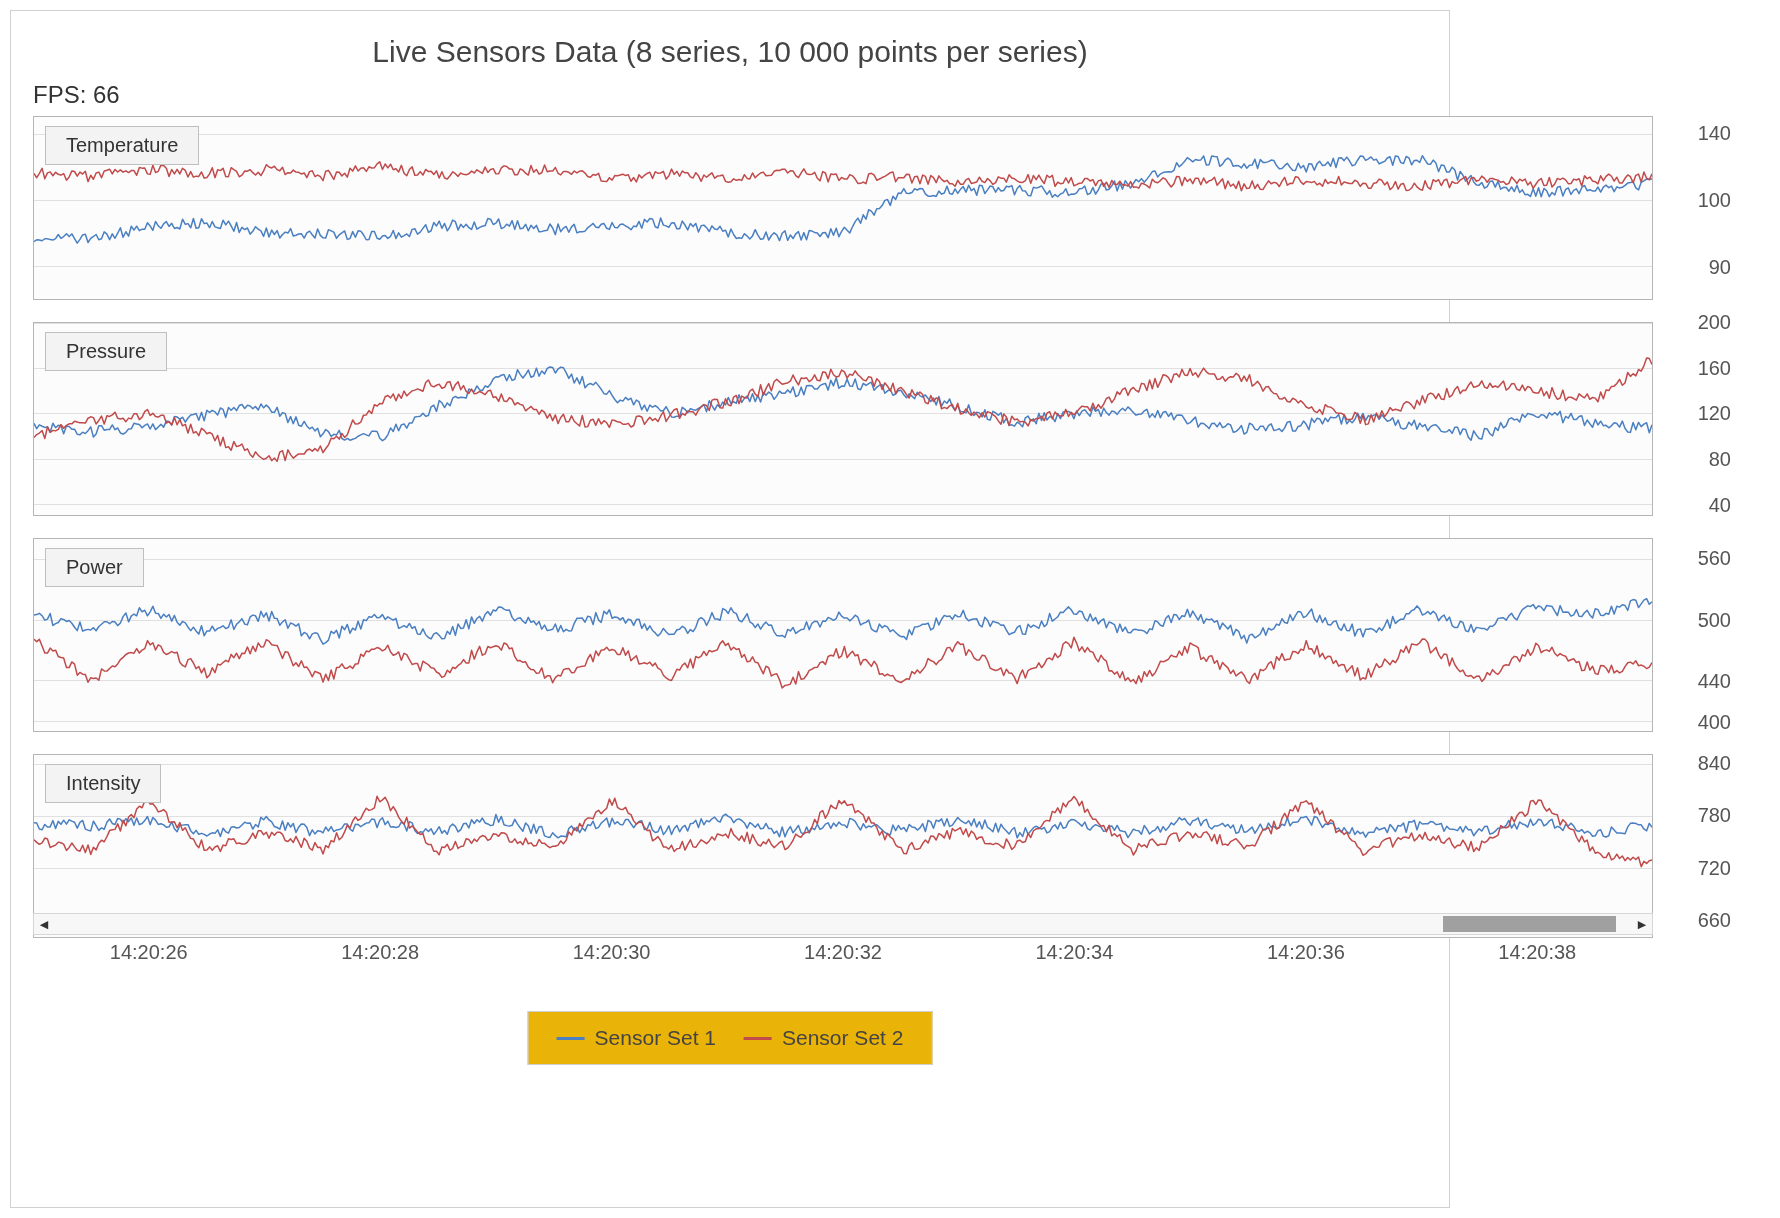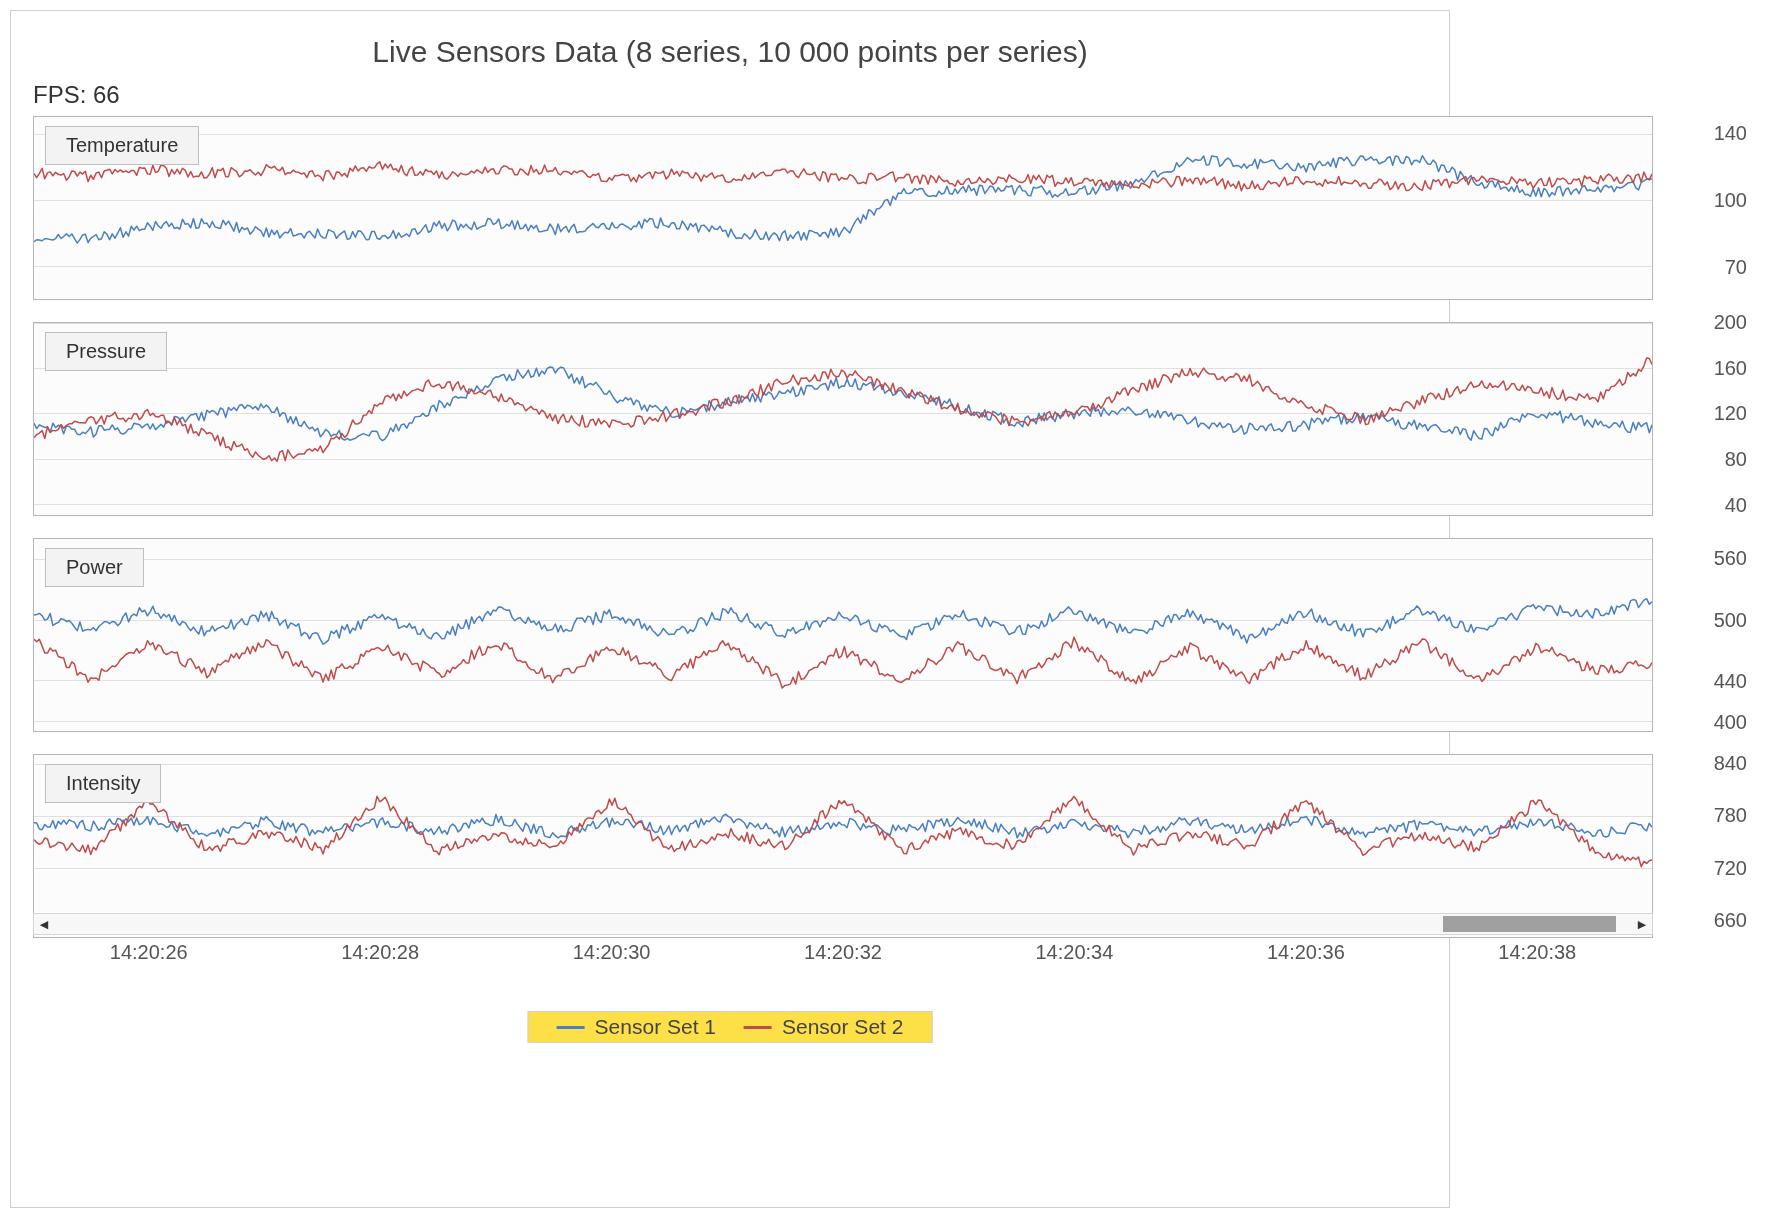--- a/index.html
+++ b/index.html
@@ -70,21 +70,21 @@
   }
 
   .y-ticks {
     position: absolute;
     right: 0; top: 0;
     width: 90px;
     height: 100%;
   }
   .y-tick {
     position: absolute;
-    right: 2px;
+    right: 18px;
     font-size: 20px;
     color: #555;
     transform: translateY(-50%);
     white-space: nowrap;
   }
 
   .pane-label-box {
     position: absolute;
     left: 12px;
     top: 10px;
@@ -145,22 +145,22 @@
     cursor: pointer;
   }
 
   
   .legend {
     position: absolute;
     left: 50%;
     top: 1000px;
     transform: translateX(-50%);
     border: 1px solid #cfcfcf;
-    background: #fde047;
-    padding: 3px 28px;
+    background: #eab308;
+    padding: 14px 28px;
     display: flex;
     align-items: center;
     gap: 28px;
     font-size: 21px;
     color: #444;
   }
   .legend-item { display: flex; align-items: center; gap: 10px; }
   .legend-swatch { width: 28px; height: 0; border-top-width: 3px; border-top-style: solid; }
 
   svg.series {
@@ -189,21 +189,21 @@
         <div class="plot-area">
           <div class="gridline" style="top: 81.8182%;"></div>
           <div class="gridline" style="top: 45.4545%;"></div>
           <div class="gridline" style="top: 9.09091%;"></div>
           <svg class="series" viewBox="0 0 1620 184" preserveAspectRatio="none">
             <path class="line" d="M0.0 126.0 L2.7 124.1 L5.4 124.3 L8.1 125.1 L10.8 123.1 L13.5 123.2 L16.2 123.9 L18.9 124.4 L21.6 123.0 L24.3 118.8 L27.0 122.7 L29.7 120.9 L32.5 118.0 L35.2 120.9 L37.9 118.2 L40.6 122.9 L43.3 127.5 L46.0 123.7 L48.7 119.2 L51.4 118.5 L54.1 126.9 L56.8 122.7 L59.5 120.8 L62.2 118.8 L64.9 124.1 L67.6 123.1 L70.3 116.1 L73.0 118.4 L75.7 124.0 L78.4 118.1 L81.1 122.6 L83.8 117.5 L86.5 112.0 L89.2 121.6 L92.0 116.0 L94.7 120.4 L97.4 110.5 L100.1 114.4 L102.8 110.4 L105.5 114.9 L108.2 113.4 L110.9 113.5 L113.6 106.9 L116.3 110.1 L119.0 114.6 L121.7 105.6 L124.4 110.0 L127.1 112.5 L129.8 108.0 L132.5 105.7 L135.2 110.6 L137.9 107.5 L140.6 112.7 L143.3 111.7 L146.0 113.2 L148.7 103.3 L151.5 108.5 L154.2 107.8 L156.9 112.0 L159.6 102.6 L162.3 112.4 L165.0 112.0 L167.7 102.8 L170.4 107.8 L173.1 107.2 L175.8 111.9 L178.5 105.7 L181.2 111.1 L183.9 111.9 L186.6 112.7 L189.3 104.3 L192.0 109.1 L194.7 105.3 L197.4 110.0 L200.1 115.5 L202.8 106.7 L205.5 116.7 L208.2 111.6 L211.0 113.8 L213.7 112.2 L216.4 118.4 L219.1 115.6 L221.8 110.9 L224.5 113.4 L227.2 115.1 L229.9 120.7 L232.6 112.2 L235.3 121.4 L238.0 114.3 L240.7 118.8 L243.4 114.8 L246.1 122.3 L248.8 118.8 L251.5 116.4 L254.2 117.3 L256.9 112.8 L259.6 120.3 L262.3 119.5 L265.0 118.3 L267.7 118.0 L270.5 122.4 L273.2 117.1 L275.9 115.4 L278.6 119.0 L281.3 122.4 L284.0 113.3 L286.7 119.7 L289.4 122.2 L292.1 122.3 L294.8 113.9 L297.5 115.1 L300.2 116.4 L302.9 122.7 L305.6 119.1 L308.3 117.1 L311.0 115.2 L313.7 123.7 L316.4 122.8 L319.1 115.9 L321.8 121.6 L324.5 115.1 L327.2 115.4 L329.9 119.1 L332.7 124.1 L335.4 123.8 L338.1 115.7 L340.8 115.8 L343.5 122.6 L346.2 123.6 L348.9 120.4 L351.6 119.8 L354.3 122.7 L357.0 120.6 L359.7 114.7 L362.4 122.8 L365.1 117.1 L367.8 121.5 L370.5 119.9 L373.2 118.2 L375.9 120.9 L378.6 113.6 L381.3 112.9 L384.0 118.5 L386.7 116.4 L389.4 112.6 L392.2 108.9 L394.9 116.6 L397.6 115.0 L400.3 106.7 L403.0 110.2 L405.7 105.2 L408.4 112.5 L411.1 107.6 L413.8 115.1 L416.5 110.8 L419.2 104.2 L421.9 105.8 L424.6 114.3 L427.3 108.5 L430.0 111.6 L432.7 108.4 L435.4 111.9 L438.1 113.7 L440.8 106.1 L443.5 113.4 L446.2 111.6 L448.9 110.4 L451.7 109.8 L454.4 102.7 L457.1 103.3 L459.8 108.7 L462.5 107.3 L465.2 103.1 L467.9 112.8 L470.6 111.6 L473.3 108.4 L476.0 110.3 L478.7 104.8 L481.4 113.6 L484.1 105.0 L486.8 112.9 L489.5 112.5 L492.2 108.5 L494.9 115.0 L497.6 109.5 L500.3 112.7 L503.0 109.6 L505.7 116.1 L508.4 115.7 L511.2 114.9 L513.9 114.6 L516.6 108.2 L519.3 112.2 L522.0 118.9 L524.7 108.2 L527.4 115.9 L530.1 112.3 L532.8 110.7 L535.5 116.5 L538.2 111.1 L540.9 108.6 L543.6 117.1 L546.3 116.0 L549.0 116.0 L551.7 115.4 L554.4 112.0 L557.1 109.9 L559.8 107.6 L562.5 111.2 L565.2 112.0 L567.9 108.4 L570.7 107.7 L573.4 112.5 L576.1 113.6 L578.8 106.7 L581.5 111.7 L584.2 111.9 L586.9 108.7 L589.6 108.2 L592.3 110.2 L595.0 111.6 L597.7 114.0 L600.4 110.3 L603.1 110.9 L605.8 105.6 L608.5 112.4 L611.2 103.5 L613.9 106.1 L616.6 102.7 L619.3 103.0 L622.0 111.0 L624.7 112.2 L627.4 102.1 L630.2 109.3 L632.9 110.1 L635.6 111.5 L638.3 107.1 L641.0 107.0 L643.7 113.1 L646.4 112.9 L649.1 105.2 L651.8 109.2 L654.5 114.1 L657.2 107.6 L659.9 110.8 L662.6 107.6 L665.3 116.3 L668.0 109.9 L670.7 109.3 L673.4 111.9 L676.1 115.8 L678.8 110.1 L681.5 113.3 L684.2 113.8 L686.9 110.5 L689.6 115.5 L692.4 114.4 L695.1 121.2 L697.8 113.3 L700.5 118.8 L703.2 122.8 L705.9 122.1 L708.6 122.7 L711.3 118.0 L714.0 120.4 L716.7 123.4 L719.4 120.2 L722.1 113.9 L724.8 119.4 L727.5 123.7 L730.2 123.2 L732.9 116.2 L735.6 124.4 L738.3 119.8 L741.0 117.1 L743.7 119.1 L746.4 125.0 L749.1 117.5 L751.9 115.1 L754.6 124.7 L757.3 119.3 L760.0 122.9 L762.7 118.1 L765.4 115.9 L768.1 124.4 L770.8 116.9 L773.5 124.1 L776.2 114.8 L778.9 115.3 L781.6 116.7 L784.3 117.3 L787.0 120.8 L789.7 117.0 L792.4 116.8 L795.1 122.0 L797.8 112.9 L800.5 119.6 L803.2 112.4 L805.9 121.1 L808.6 115.7 L811.4 111.5 L814.1 114.4 L816.8 117.2 L819.5 111.0 L822.2 105.8 L824.9 102.2 L827.6 107.4 L830.3 98.9 L833.0 103.3 L835.7 93.8 L838.4 95.2 L841.1 99.2 L843.8 92.7 L846.5 92.5 L849.2 89.5 L851.9 84.3 L854.6 83.5 L857.3 89.4 L860.0 80.1 L862.7 83.3 L865.4 76.9 L868.1 77.3 L870.9 72.4 L873.6 77.2 L876.3 77.4 L879.0 76.4 L881.7 72.6 L884.4 73.8 L887.1 72.3 L889.8 72.6 L892.5 77.7 L895.2 80.0 L897.9 80.2 L900.6 79.3 L903.3 80.3 L906.0 74.9 L908.7 78.0 L911.4 76.9 L914.1 70.0 L916.8 77.4 L919.5 78.1 L922.2 72.6 L924.9 77.2 L927.6 73.1 L930.4 70.4 L933.1 76.0 L935.8 69.0 L938.5 74.5 L941.2 72.3 L943.9 79.1 L946.6 69.0 L949.3 69.6 L952.0 77.3 L954.7 73.7 L957.4 69.8 L960.1 70.6 L962.8 76.0 L965.5 71.4 L968.2 74.9 L970.9 74.3 L973.6 70.0 L976.3 70.7 L979.0 69.3 L981.7 78.6 L984.4 72.3 L987.1 69.3 L989.8 74.6 L992.6 74.9 L995.3 79.3 L998.0 79.6 L1000.7 71.0 L1003.4 71.9 L1006.1 71.0 L1008.8 69.7 L1011.5 74.0 L1014.2 78.2 L1016.9 74.5 L1019.6 81.1 L1022.3 78.4 L1025.0 80.6 L1027.7 77.9 L1030.4 76.7 L1033.1 72.5 L1035.8 79.3 L1038.5 77.9 L1041.2 78.1 L1043.9 76.7 L1046.6 72.6 L1049.3 72.3 L1052.1 69.9 L1054.8 78.4 L1057.5 77.2 L1060.2 71.3 L1062.9 78.0 L1065.6 73.8 L1068.3 67.9 L1071.0 67.1 L1073.7 73.9 L1076.4 73.1 L1079.1 69.6 L1081.8 64.7 L1084.5 74.7 L1087.2 66.7 L1089.9 72.9 L1092.6 64.5 L1095.3 68.1 L1098.0 71.9 L1100.7 67.2 L1103.4 63.2 L1106.1 65.5 L1108.8 62.3 L1111.6 66.0 L1114.3 62.8 L1117.0 59.3 L1119.7 55.2 L1122.4 54.7 L1125.1 60.7 L1127.8 57.5 L1130.5 56.2 L1133.2 55.6 L1135.9 55.4 L1138.6 55.7 L1141.3 54.0 L1144.0 46.3 L1146.7 50.3 L1149.4 47.9 L1152.1 44.8 L1154.8 41.1 L1157.5 43.0 L1160.2 45.3 L1162.9 43.0 L1165.6 43.8 L1168.3 43.4 L1171.1 39.4 L1173.8 48.6 L1176.5 48.3 L1179.2 39.4 L1181.9 40.0 L1184.6 40.1 L1187.3 49.9 L1190.0 47.7 L1192.7 43.5 L1195.4 41.5 L1198.1 43.9 L1200.8 49.9 L1203.5 49.1 L1206.2 49.3 L1208.9 51.5 L1211.6 47.4 L1214.3 51.8 L1217.0 48.8 L1219.7 48.6 L1222.4 42.7 L1225.1 52.1 L1227.8 43.1 L1230.6 45.9 L1233.3 45.9 L1236.0 45.1 L1238.7 43.5 L1241.4 44.0 L1244.1 49.1 L1246.8 52.3 L1249.5 52.1 L1252.2 49.2 L1254.9 46.9 L1257.6 50.8 L1260.3 53.8 L1263.0 54.0 L1265.7 46.7 L1268.4 51.6 L1271.1 49.1 L1273.8 55.5 L1276.5 47.2 L1279.2 47.4 L1281.9 53.8 L1284.6 47.4 L1287.3 44.8 L1290.1 49.1 L1292.8 48.5 L1295.5 45.4 L1298.2 49.8 L1300.9 41.8 L1303.6 51.0 L1306.3 41.5 L1309.0 41.2 L1311.7 44.1 L1314.4 40.6 L1317.1 44.3 L1319.8 49.2 L1322.5 48.4 L1325.2 43.7 L1327.9 39.5 L1330.6 39.7 L1333.3 43.9 L1336.0 42.4 L1338.7 40.4 L1341.4 43.6 L1344.1 42.8 L1346.8 47.4 L1349.5 46.0 L1352.3 44.9 L1355.0 41.5 L1357.7 40.2 L1360.4 48.7 L1363.1 39.5 L1365.8 40.0 L1368.5 46.1 L1371.2 47.0 L1373.9 39.9 L1376.6 41.3 L1379.3 48.3 L1382.0 43.9 L1384.7 43.7 L1387.4 46.0 L1390.1 39.1 L1392.8 43.6 L1395.5 47.5 L1398.2 47.8 L1400.9 43.5 L1403.6 46.5 L1406.3 55.2 L1409.0 48.6 L1411.8 49.1 L1414.5 55.7 L1417.2 55.5 L1419.9 50.8 L1422.6 53.6 L1425.3 63.6 L1428.0 55.0 L1430.7 58.9 L1433.4 64.8 L1436.1 61.9 L1438.8 59.2 L1441.5 65.8 L1444.2 68.8 L1446.9 68.9 L1449.6 66.2 L1452.3 71.9 L1455.0 70.3 L1457.7 65.2 L1460.4 64.8 L1463.1 70.9 L1465.8 64.9 L1468.5 73.0 L1471.3 71.1 L1474.0 71.3 L1476.7 75.0 L1479.4 70.7 L1482.1 75.4 L1484.8 69.0 L1487.5 76.4 L1490.2 73.6 L1492.9 78.6 L1495.6 78.2 L1498.3 80.4 L1501.0 72.6 L1503.7 80.0 L1506.4 71.5 L1509.1 80.6 L1511.8 72.2 L1514.5 74.6 L1517.2 80.5 L1519.9 76.3 L1522.6 78.8 L1525.3 71.1 L1528.0 70.1 L1530.8 79.8 L1533.5 73.3 L1536.2 71.7 L1538.9 78.3 L1541.6 74.2 L1544.3 72.6 L1547.0 77.5 L1549.7 71.3 L1552.4 69.2 L1555.1 74.5 L1557.8 73.5 L1560.5 74.7 L1563.2 74.9 L1565.9 70.8 L1568.6 75.9 L1571.3 70.8 L1574.0 68.9 L1576.7 71.5 L1579.4 69.9 L1582.1 75.5 L1584.8 70.6 L1587.5 71.8 L1590.3 71.1 L1593.0 69.1 L1595.7 66.8 L1598.4 66.2 L1601.1 65.4 L1603.8 71.7 L1606.5 73.7 L1609.2 66.0 L1611.9 64.6 L1614.6 62.7 L1617.3 63.0 L1620.0 62.8 " stroke="#4a7fc1"></path>
             <path class="line" d="M0.0 57.0 L2.7 61.4 L5.4 56.9 L8.1 51.9 L10.8 62.4 L13.5 56.5 L16.2 55.5 L18.9 59.4 L21.6 55.9 L24.3 57.9 L27.0 58.8 L29.7 57.2 L32.5 63.9 L35.2 60.6 L37.9 54.5 L40.6 55.1 L43.3 59.8 L46.0 55.7 L48.7 57.7 L51.4 54.8 L54.1 65.3 L56.8 58.9 L59.5 62.9 L62.2 56.6 L64.9 55.7 L67.6 61.4 L70.3 54.5 L73.0 53.9 L75.7 52.8 L78.4 57.5 L81.1 53.0 L83.8 55.6 L86.5 53.5 L89.2 55.8 L92.0 54.4 L94.7 56.2 L97.4 54.2 L100.1 54.2 L102.8 58.9 L105.5 51.0 L108.2 51.7 L110.9 51.5 L113.6 57.5 L116.3 58.0 L119.0 48.7 L121.7 56.2 L124.4 54.9 L127.1 48.7 L129.8 49.0 L132.5 51.9 L135.2 60.2 L137.9 53.1 L140.6 57.5 L143.3 52.9 L146.0 57.5 L148.7 51.8 L151.5 54.0 L154.2 60.7 L156.9 55.2 L159.6 60.8 L162.3 59.8 L165.0 60.1 L167.7 55.6 L170.4 61.8 L173.1 61.1 L175.8 57.5 L178.5 51.3 L181.2 61.3 L183.9 53.3 L186.6 54.2 L189.3 51.9 L192.0 60.2 L194.7 60.3 L197.4 51.2 L200.1 53.2 L202.8 54.9 L205.5 60.4 L208.2 58.8 L211.0 54.6 L213.7 54.8 L216.4 53.3 L219.1 56.3 L221.8 58.6 L224.5 55.8 L227.2 59.2 L229.9 54.5 L232.6 48.2 L235.3 50.6 L238.0 51.5 L240.7 49.8 L243.4 53.2 L246.1 54.3 L248.8 50.8 L251.5 58.2 L254.2 56.3 L256.9 56.6 L259.6 53.7 L262.3 55.7 L265.0 55.9 L267.7 57.6 L270.5 56.6 L273.2 61.3 L275.9 55.2 L278.6 54.3 L281.3 60.2 L284.0 58.7 L286.7 60.3 L289.4 64.3 L292.1 54.9 L294.8 54.0 L297.5 58.4 L300.2 63.1 L302.9 55.5 L305.6 55.9 L308.3 59.6 L311.0 56.9 L313.7 60.8 L316.4 51.8 L319.1 54.7 L321.8 49.4 L324.5 54.6 L327.2 51.8 L329.9 51.3 L332.7 55.0 L335.4 50.3 L338.1 51.6 L340.8 51.4 L343.5 47.4 L346.2 45.3 L348.9 53.1 L351.6 47.5 L354.3 51.4 L357.0 47.7 L359.7 53.3 L362.4 52.4 L365.1 55.6 L367.8 48.9 L370.5 56.8 L373.2 59.4 L375.9 53.0 L378.6 50.4 L381.3 58.9 L384.0 58.6 L386.7 55.2 L389.4 58.7 L392.2 53.0 L394.9 55.2 L397.6 54.8 L400.3 58.1 L403.0 54.5 L405.7 61.7 L408.4 55.4 L411.1 61.7 L413.8 62.7 L416.5 59.4 L419.2 55.5 L421.9 57.3 L424.6 60.0 L427.3 56.7 L430.0 58.0 L432.7 58.3 L435.4 57.4 L438.1 54.7 L440.8 56.6 L443.5 53.4 L446.2 55.2 L448.9 57.0 L451.7 50.7 L454.4 56.0 L457.1 53.0 L459.8 52.2 L462.5 57.5 L465.2 57.4 L467.9 51.5 L470.6 49.4 L473.3 50.1 L476.0 52.5 L478.7 52.6 L481.4 58.5 L484.1 58.4 L486.8 52.5 L489.5 53.8 L492.2 56.8 L494.9 58.7 L497.6 49.1 L500.3 55.8 L503.0 53.0 L505.7 57.8 L508.4 56.4 L511.2 48.5 L513.9 55.3 L516.6 54.5 L519.3 54.7 L522.0 51.0 L524.7 56.9 L527.4 58.5 L530.1 55.2 L532.8 55.2 L535.5 55.9 L538.2 57.9 L540.9 54.6 L543.6 56.5 L546.3 54.8 L549.0 54.3 L551.7 56.7 L554.4 60.1 L557.1 61.0 L559.8 58.1 L562.5 58.9 L565.2 56.9 L567.9 64.6 L570.7 65.0 L573.4 65.2 L576.1 61.4 L578.8 63.8 L581.5 59.2 L584.2 59.3 L586.9 58.7 L589.6 57.8 L592.3 59.2 L595.0 58.4 L597.7 65.0 L600.4 61.2 L603.1 65.7 L605.8 58.5 L608.5 61.6 L611.2 58.9 L613.9 57.0 L616.6 55.8 L619.3 62.2 L622.0 55.4 L624.7 56.8 L627.4 56.6 L630.2 55.0 L632.9 62.8 L635.6 59.7 L638.3 52.7 L641.0 58.0 L643.7 55.0 L646.4 59.9 L649.1 54.6 L651.8 56.4 L654.5 56.4 L657.2 60.5 L659.9 61.7 L662.6 56.3 L665.3 59.5 L668.0 65.0 L670.7 58.6 L673.4 60.9 L676.1 58.5 L678.8 56.5 L681.5 61.9 L684.2 59.7 L686.9 59.4 L689.6 58.6 L692.4 65.1 L695.1 66.0 L697.8 65.5 L700.5 62.5 L703.2 64.0 L705.9 63.2 L708.6 64.1 L711.3 58.3 L714.0 62.1 L716.7 62.6 L719.4 56.6 L722.1 61.5 L724.8 58.7 L727.5 56.6 L730.2 55.7 L732.9 59.4 L735.6 59.1 L738.3 59.0 L741.0 54.9 L743.7 53.9 L746.4 54.2 L749.1 52.8 L751.9 52.7 L754.6 56.6 L757.3 54.3 L760.0 54.5 L762.7 59.3 L765.4 61.3 L768.1 56.5 L770.8 52.4 L773.5 57.3 L776.2 58.2 L778.9 57.9 L781.6 55.9 L784.3 61.9 L787.0 64.5 L789.7 55.2 L792.4 56.6 L795.1 65.6 L797.8 57.6 L800.5 58.1 L803.2 57.6 L805.9 64.2 L808.6 61.1 L811.4 62.7 L814.1 62.7 L816.8 58.2 L819.5 59.5 L822.2 62.7 L824.9 67.2 L827.6 67.1 L830.3 65.8 L833.0 67.4 L835.7 57.7 L838.4 56.9 L841.1 58.5 L843.8 63.9 L846.5 62.7 L849.2 61.2 L851.9 60.0 L854.6 58.3 L857.3 56.3 L860.0 55.5 L862.7 65.4 L865.4 61.3 L868.1 61.5 L870.9 61.4 L873.6 57.9 L876.3 58.1 L879.0 66.7 L881.7 60.4 L884.4 60.0 L887.1 67.4 L889.8 58.7 L892.5 60.1 L895.2 67.9 L897.9 59.2 L900.6 61.2 L903.3 66.4 L906.0 59.5 L908.7 63.1 L911.4 65.4 L914.1 64.0 L916.8 67.4 L919.5 67.4 L922.2 70.1 L924.9 64.0 L927.6 68.0 L930.4 67.9 L933.1 63.5 L935.8 62.1 L938.5 67.2 L941.2 66.5 L943.9 65.7 L946.6 60.9 L949.3 65.0 L952.0 66.3 L954.7 62.2 L957.4 64.6 L960.1 68.2 L962.8 66.4 L965.5 60.5 L968.2 61.8 L970.9 61.8 L973.6 65.8 L976.3 58.4 L979.0 61.7 L981.7 62.5 L984.4 64.5 L987.1 66.0 L989.8 66.1 L992.6 64.4 L995.3 58.2 L998.0 67.1 L1000.7 59.2 L1003.4 63.3 L1006.1 58.7 L1008.8 63.7 L1011.5 67.3 L1014.2 58.9 L1016.9 61.2 L1019.6 59.0 L1022.3 70.1 L1025.0 66.0 L1027.7 67.4 L1030.4 67.0 L1033.1 61.5 L1035.8 66.7 L1038.5 61.3 L1041.2 69.5 L1043.9 68.4 L1046.6 67.0 L1049.3 66.7 L1052.1 62.2 L1054.8 62.3 L1057.5 64.7 L1060.2 63.3 L1062.9 69.4 L1065.6 64.6 L1068.3 63.6 L1071.0 70.1 L1073.7 65.9 L1076.4 71.2 L1079.1 64.1 L1081.8 68.0 L1084.5 68.3 L1087.2 64.9 L1089.9 68.7 L1092.6 68.6 L1095.3 69.9 L1098.0 65.3 L1100.7 70.9 L1103.4 70.7 L1106.1 71.9 L1108.8 66.9 L1111.6 67.8 L1114.3 69.4 L1117.0 71.8 L1119.7 62.9 L1122.4 65.8 L1125.1 66.5 L1127.8 64.3 L1130.5 61.5 L1133.2 63.0 L1135.9 67.3 L1138.6 70.7 L1141.3 67.4 L1144.0 60.2 L1146.7 60.4 L1149.4 69.3 L1152.1 61.1 L1154.8 65.2 L1157.5 62.6 L1160.2 67.4 L1162.9 61.8 L1165.6 62.0 L1168.3 68.5 L1171.1 61.7 L1173.8 66.8 L1176.5 64.6 L1179.2 63.7 L1181.9 60.9 L1184.6 68.9 L1187.3 65.8 L1190.0 62.4 L1192.7 72.6 L1195.4 64.7 L1198.1 70.0 L1200.8 67.8 L1203.5 72.2 L1206.2 64.9 L1208.9 74.5 L1211.6 67.6 L1214.3 72.3 L1217.0 71.8 L1219.7 64.6 L1222.4 72.3 L1225.1 68.1 L1227.8 73.1 L1230.6 73.2 L1233.3 68.7 L1236.0 64.5 L1238.7 67.5 L1241.4 66.1 L1244.1 66.8 L1246.8 70.3 L1249.5 65.1 L1252.2 61.0 L1254.9 68.9 L1257.6 67.0 L1260.3 67.2 L1263.0 60.4 L1265.7 61.0 L1268.4 65.6 L1271.1 68.1 L1273.8 65.1 L1276.5 65.6 L1279.2 66.3 L1281.9 65.1 L1284.6 68.6 L1287.3 67.0 L1290.1 70.0 L1292.8 63.2 L1295.5 67.3 L1298.2 65.5 L1300.9 66.4 L1303.6 67.2 L1306.3 60.2 L1309.0 68.8 L1311.7 65.8 L1314.4 66.4 L1317.1 67.3 L1319.8 67.3 L1322.5 63.9 L1325.2 65.6 L1327.9 70.1 L1330.6 66.9 L1333.3 67.2 L1336.0 72.0 L1338.7 72.0 L1341.4 66.9 L1344.1 66.5 L1346.8 62.8 L1349.5 64.0 L1352.3 68.7 L1355.0 65.7 L1357.7 73.4 L1360.4 71.0 L1363.1 65.3 L1365.8 72.9 L1368.5 67.9 L1371.2 67.3 L1373.9 74.3 L1376.6 74.1 L1379.3 71.8 L1382.0 66.9 L1384.7 70.6 L1387.4 72.9 L1390.1 74.1 L1392.8 64.4 L1395.5 71.0 L1398.2 73.0 L1400.9 63.4 L1403.6 65.3 L1406.3 63.4 L1409.0 69.3 L1411.8 64.0 L1414.5 62.9 L1417.2 71.4 L1419.9 65.3 L1422.6 66.9 L1425.3 66.8 L1428.0 63.8 L1430.7 62.1 L1433.4 60.2 L1436.1 68.4 L1438.8 61.9 L1441.5 61.2 L1444.2 64.9 L1446.9 63.8 L1449.6 59.8 L1452.3 62.1 L1455.0 66.0 L1457.7 62.3 L1460.4 62.2 L1463.1 63.1 L1465.8 63.8 L1468.5 66.0 L1471.3 65.2 L1474.0 68.2 L1476.7 67.1 L1479.4 60.6 L1482.1 63.6 L1484.8 67.2 L1487.5 62.9 L1490.2 64.6 L1492.9 62.7 L1495.6 68.7 L1498.3 65.7 L1501.0 72.0 L1503.7 68.0 L1506.4 64.0 L1509.1 62.2 L1511.8 69.3 L1514.5 69.0 L1517.2 61.2 L1519.9 70.8 L1522.6 67.7 L1525.3 62.1 L1528.0 63.3 L1530.8 61.8 L1533.5 63.6 L1536.2 67.4 L1538.9 67.3 L1541.6 62.8 L1544.3 63.7 L1547.0 62.4 L1549.7 69.8 L1552.4 59.5 L1555.1 62.3 L1557.8 60.7 L1560.5 64.8 L1563.2 65.4 L1565.9 67.6 L1568.6 59.4 L1571.3 64.4 L1574.0 60.0 L1576.7 57.7 L1579.4 59.9 L1582.1 64.8 L1584.8 60.9 L1587.5 66.7 L1590.3 66.7 L1593.0 62.0 L1595.7 58.6 L1598.4 60.4 L1601.1 66.4 L1603.8 59.0 L1606.5 57.7 L1609.2 65.8 L1611.9 55.7 L1614.6 61.9 L1617.3 63.6 L1620.0 57.4 " stroke="#c14a4a"></path>
           </svg>
         </div>
         <div class="y-ticks">
-          <div class="y-tick" style="top: 81.8182%;">70</div>
+          <div class="y-tick" style="top: 81.8182%;">90</div>
           <div class="y-tick" style="top: 45.4545%;">100</div>
           <div class="y-tick" style="top: 9.09091%;">140</div>
         </div>
         <div class="pane-label-box">Temperature</div>
       </div>
       <div class="panel" style="height: 194px;">
         <div class="plot-area">
           <div class="gridline" style="top: 94.1176%;"></div>
           <div class="gridline" style="top: 70.5882%;"></div>
           <div class="gridline" style="top: 47.0588%;"></div>

